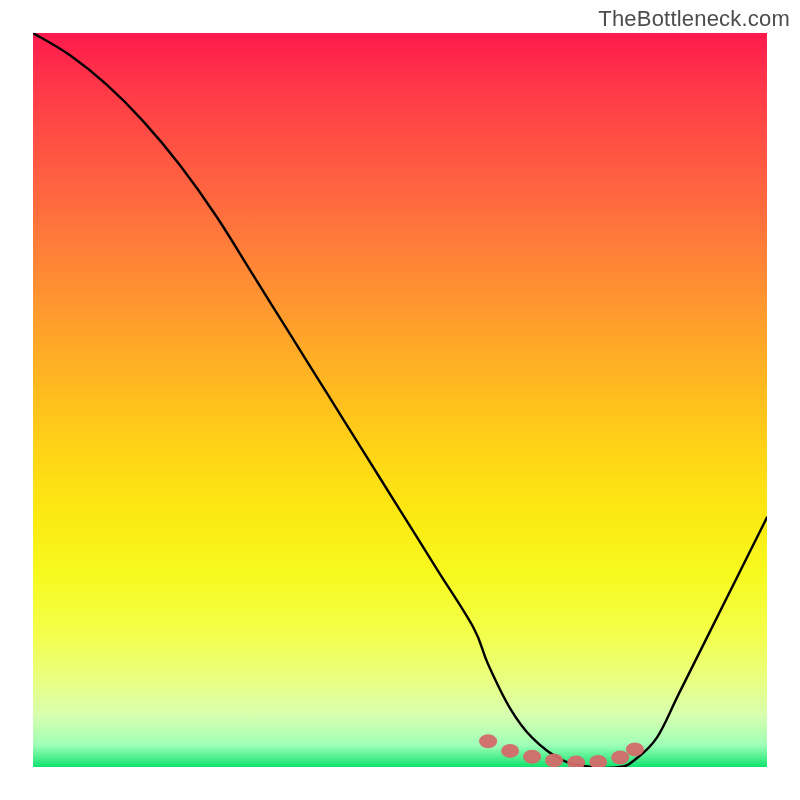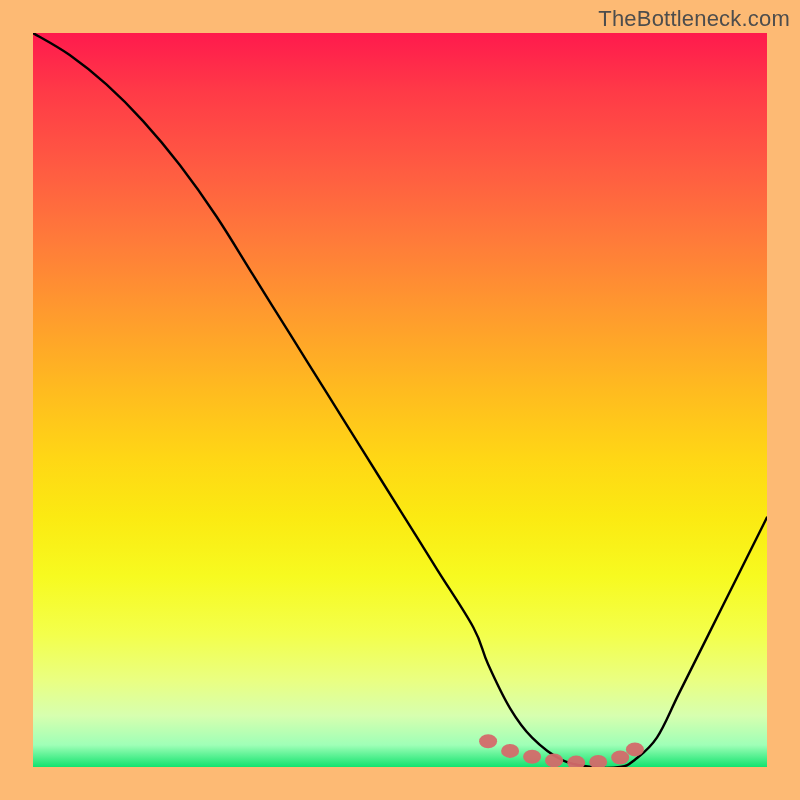--- a/index.html
+++ b/index.html
@@ -8,21 +8,21 @@
     width: 800px;
     height: 800px;
     background: #000;
     overflow: hidden;
     font-family: Arial, Helvetica, sans-serif;
   }
   .stage {
     position: relative;
     width: 800px;
     height: 800px;
-    background: #fdba74;
+    background: #ffffff;
   }
   .chart-area {
     position: absolute;
     left: 33px;
     top: 33px;
     width: 734px;
     height: 734px;
   }
   .gradient {
     position: absolute;

